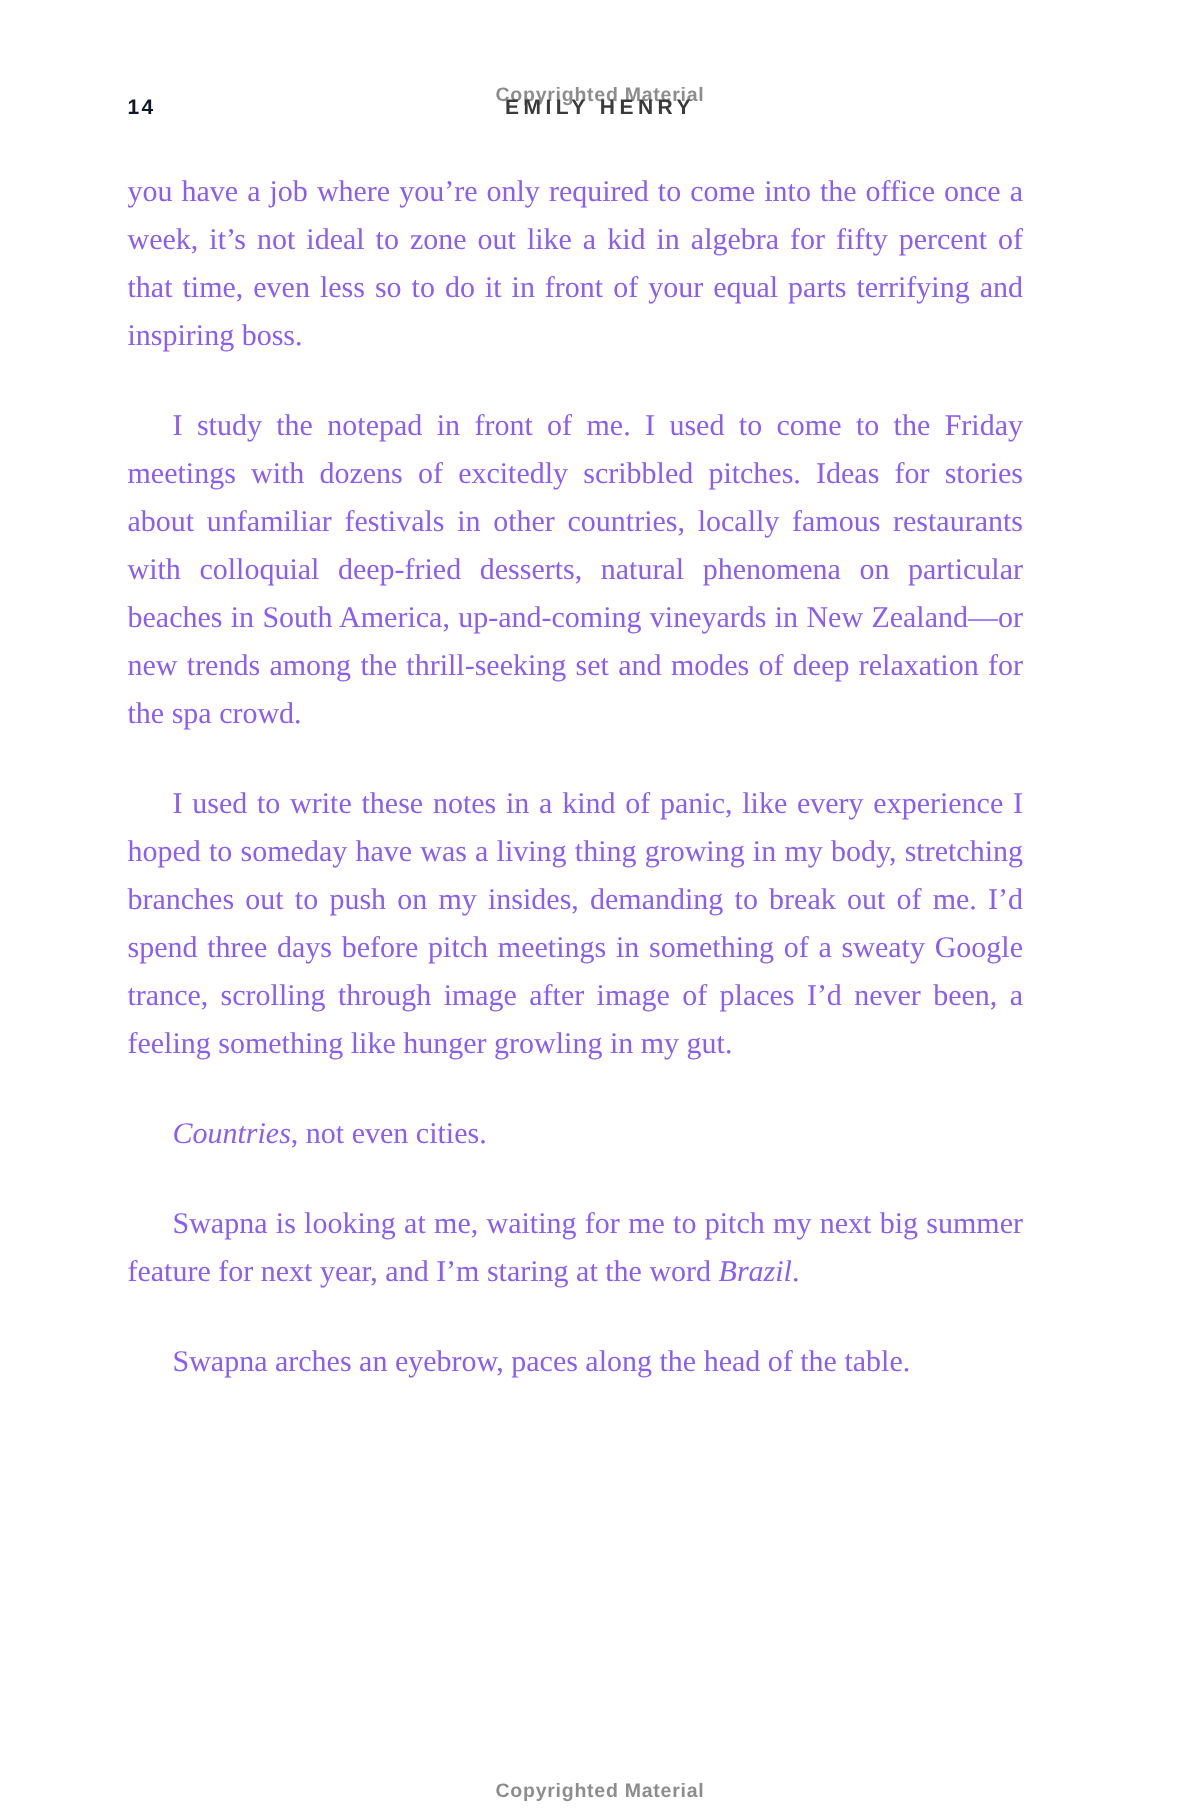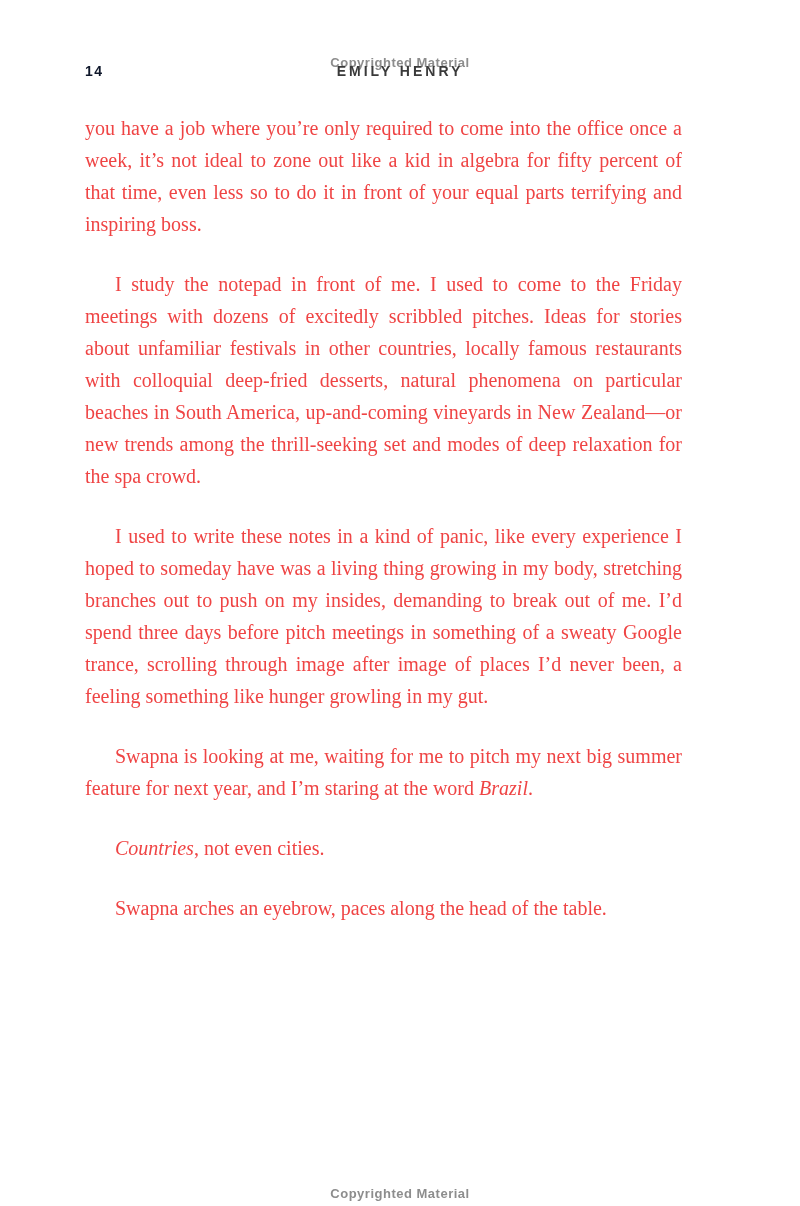--- a/index.html
+++ b/index.html
@@ -67,24 +67,24 @@
 <body>
 
 <div class="page" style="background: rgb(255, 255, 255);">
 
   <div class="copyright-line copyright-top" style="color: rgb(141, 141, 141);">Copyrighted Material</div>
 
   <div class="page-number" style="color: #0f172a;">14</div>
 
   <div class="running-header" style="color: rgb(58, 58, 58);">EMILY HENRY</div>
 
-  <div class="body-text" style="color: #ef4444;">
+  <div class="body-text" style="color: #8b5cf6;">
       <p class="para"><span>you have a job where you’re only required to come into the office once a week, it’s not ideal to zone out like a kid in algebra for fifty percent of that time, even less so to do it in front of your equal parts terrifying and inspiring boss.</span></p>
       <p class="para indent"><span>I study the notepad in front of me. I used to come to the Friday meetings with dozens of excitedly scribbled pitches. Ideas for stories about unfamiliar festivals in other countries, locally famous restaurants with colloquial deep-fried desserts, natural phenomena on particular beaches in South America, up-and-coming vineyards in New Zealand—or new trends among the thrill-seeking set and modes of deep relaxation for the spa crowd.</span></p>
       <p class="para indent"><span>I used to write these notes in a kind of panic, like every experience I hoped to someday have was a living thing growing in my body, stretching branches out to push on my insides, demanding to break out of me. I’d spend three days before pitch meetings in something of a sweaty Google trance, scrolling through image after image of places I’d never been, a feeling something like hunger growling in my gut.</span></p>
+      <p class="para indent"><em>Countries</em><span>, not even cities.</span></p>
       <p class="para indent"><span>Swapna is looking at me, waiting for me to pitch my next big summer feature for next year, and I’m staring at the word </span><em>Brazil</em><span>.</span></p>
-      <p class="para indent"><em>Countries</em><span>, not even cities.</span></p>
       <p class="para indent"><span>Swapna arches an eyebrow, paces along the head of the table.</span></p>
     </div>
 
   <div class="copyright-line copyright-bottom" style="color: rgb(141, 141, 141);">Copyrighted Material</div>
 
 </div>
 
 </body></html>

